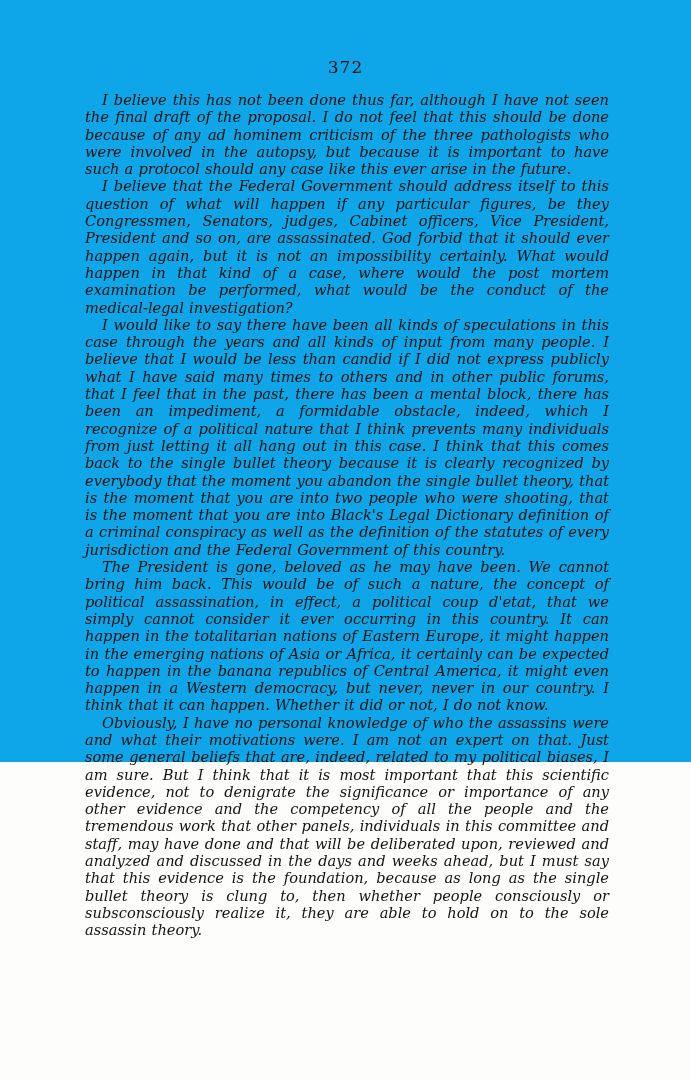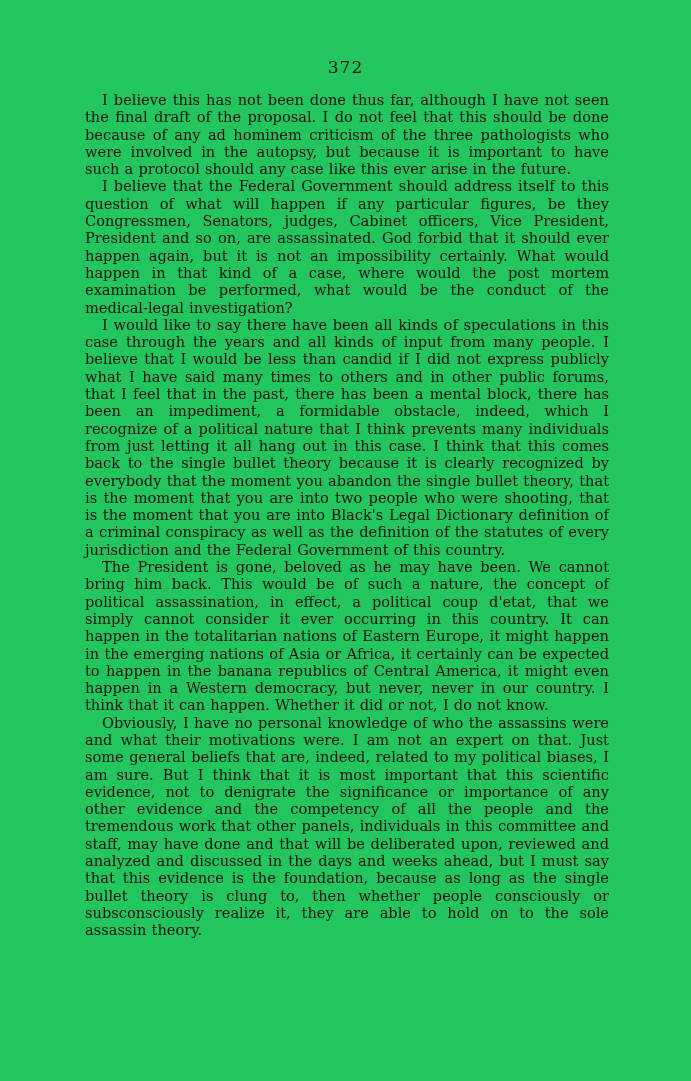--- a/index.html
+++ b/index.html
@@ -8,22 +8,22 @@
   }
   body {
     width: 691px;
     height: 1081px;
     background: #fdfdfb;
     overflow: hidden;
   }
   .page {
     position: relative;
     width: 691px;
-    height: 1081px;
-    background: #22c55e;
+    height: 762px;
+    background: #0ea5e9;
     color: #151310;
     font-family: "DejaVu Serif", "Liberation Serif", serif;
   }
   .page-number {
     position: absolute;
     top: 57px;
     left: 0;
     width: 100%;
     text-align: center;
     font-size: 17px;
@@ -38,20 +38,21 @@
     font-size: 14.6px;
     line-height: 17.3px;
     text-align: justify;
     color: #151310;
   }
   .text-block p {
     margin: 0;
     padding: 0;
     text-indent: 17px;
     word-spacing: 0.5px;
+    font-style: italic;
   }
 </style>
 </head>
 <body>
 
 <div class="page">
   <div class="page-number">372</div>
   <div class="text-block">
     <p>I believe this has not been done thus far, although I have not seen the final draft of the proposal. I do not feel that this should be done because of any ad hominem criticism of the three pathologists who were involved in the autopsy, but because it is important to have such a protocol should any case like this ever arise in the future.</p>
     <p>I believe that the Federal Government should address itself to this question of what will happen if any particular figures, be they Congressmen, Senators, judges, Cabinet officers, Vice President, President and so on, are assassinated. God forbid that it should ever happen again, but it is not an impossibility certainly. What would happen in that kind of a case, where would the post mortem examination be performed, what would be the conduct of the medical-legal investigation?</p>

